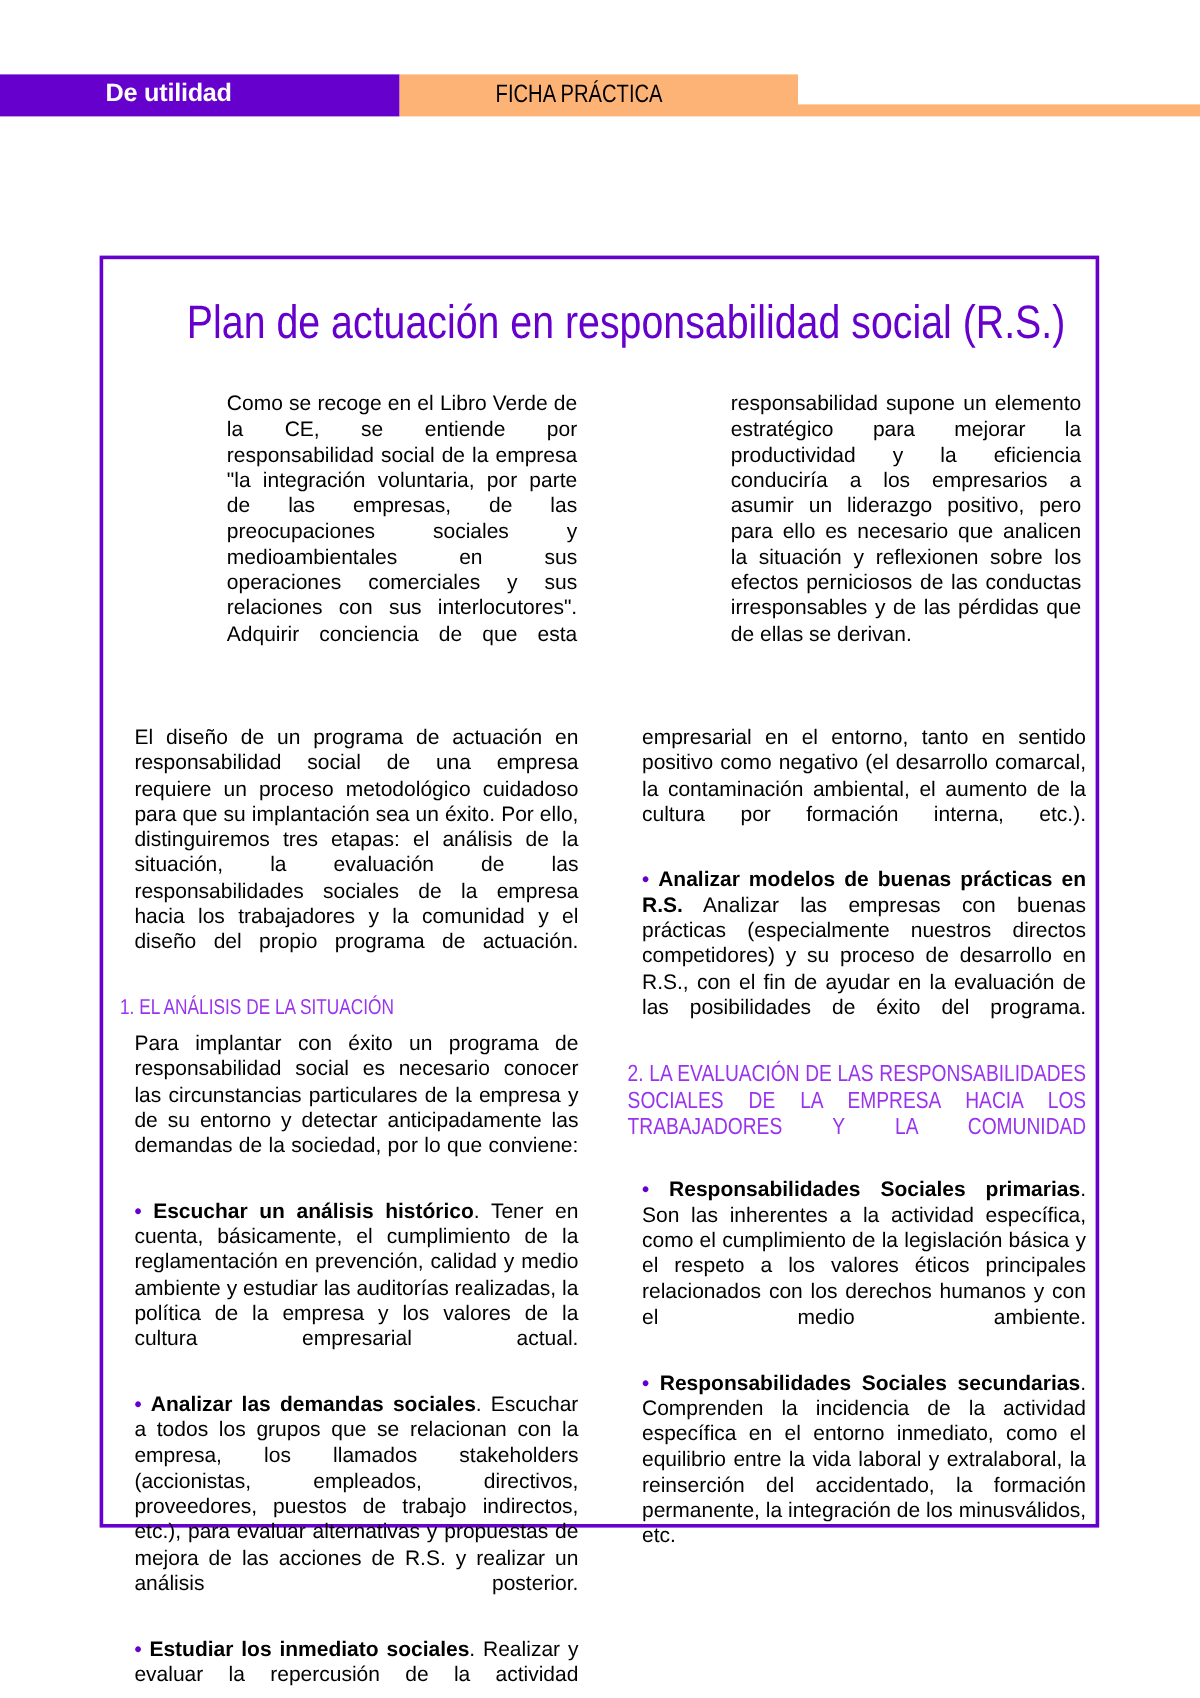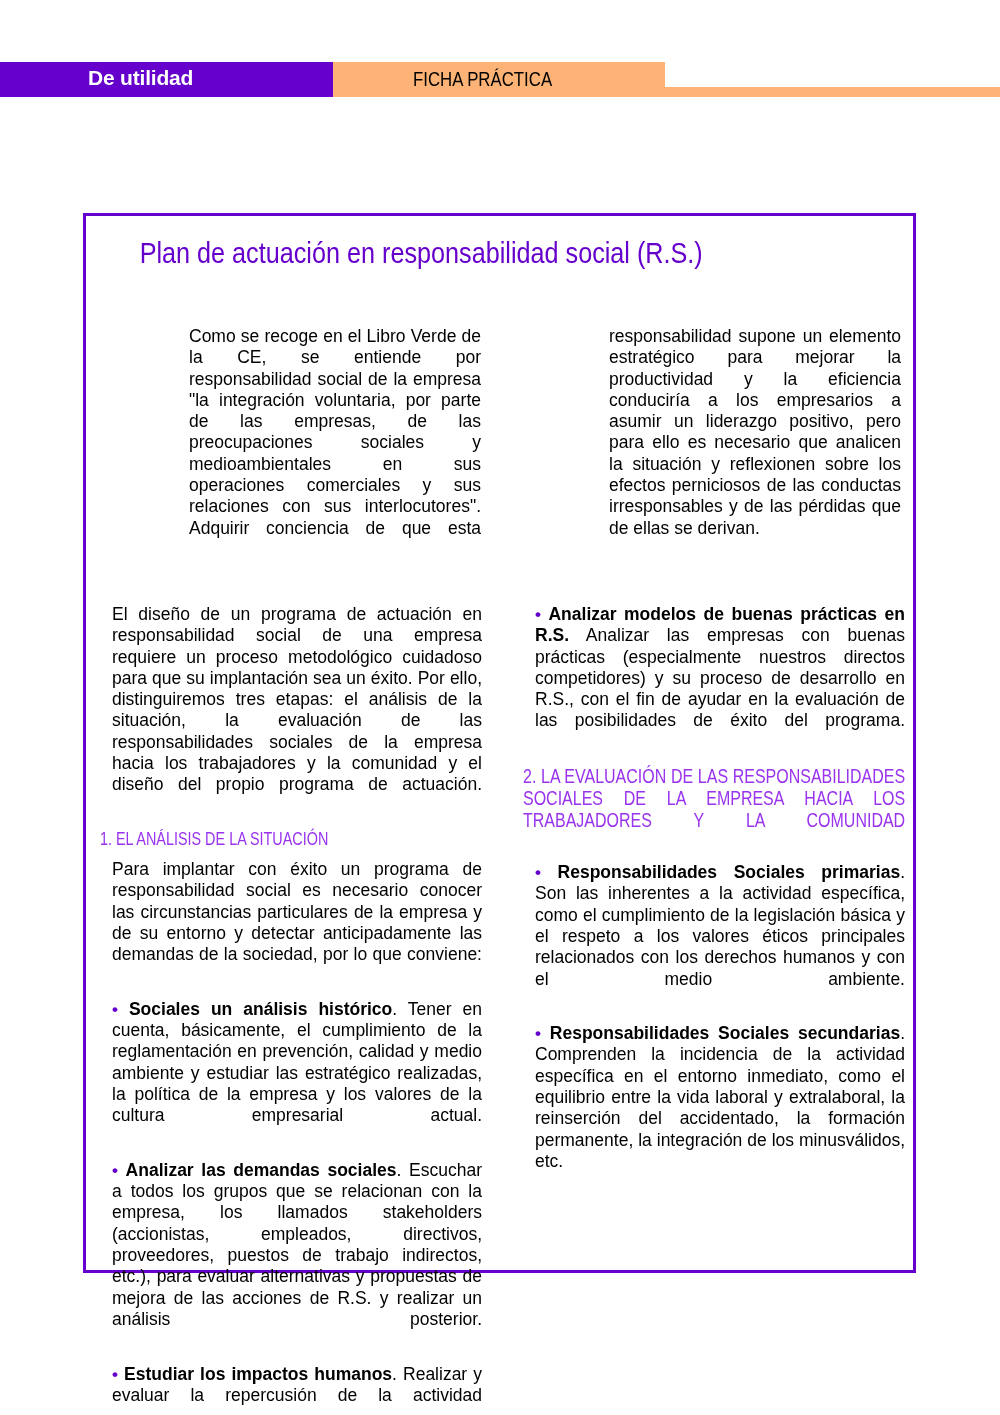--- a/index.html
+++ b/index.html
@@ -78,23 +78,23 @@
     width: 833px;
     height: 1060px;
     border: 3px solid #6600CC;
     box-sizing: border-box;
     background: #ffffff;
   }
 
   #article-title {
     position: absolute;
     left: 0;
-    top: 20px;
-    width: 100%;
-    font-size: 30px;
+    top: 32px;
+    width: 100%;
+    font-size: 39px;
     color: #6600CC;
     white-space: nowrap;
   }
   #article-title span {
     display: inline-block;
     transform: scaleX(0.84);
     transform-origin: center top;
   }
 
   
@@ -220,37 +220,38 @@
     <div class="body-col" id="body-col-left">
 
       <p class="just">El diseño de un programa de actuación en responsabilidad social de una empresa requiere un proceso metodológico cuidadoso para que su implantación sea un éxito. Por ello, distinguiremos tres etapas: el análisis de la situación, la evaluación de las responsabilidades sociales de la empresa hacia los trabajadores y la comunidad y el diseño del propio programa de actuación.</p>
 
       <div class="section-heading"><span class="cond">1. EL ANÁLISIS DE LA SITUACIÓN</span></div>
 
       <p class="just">Para implantar con éxito un programa de responsabilidad social es necesario conocer las circunstancias particulares de la empresa y de su entorno y detectar anticipadamente las demandas de la sociedad, por lo que conviene:</p>
 
       <p class="just">
         <span class="bullet-dot">•</span>
-        <span class="lead">Sociales un análisis histórico</span><span>. Tener en cuenta, básicamente, el cumplimiento de la reglamentación en prevención, calidad y medio ambiente y estudiar las estratégico realizadas, la política de la empresa y los valores de la cultura empresarial actual.</span>
+        <span class="lead">Escuchar un análisis histórico</span><span>. Tener en cuenta, básicamente, el cumplimiento de la reglamentación en prevención, calidad y medio ambiente y estudiar las auditorías realizadas, la política de la empresa y los valores de la cultura empresarial actual.</span>
       </p>
 
       <p class="just">
         <span class="bullet-dot">•</span>
         <span class="lead">Analizar las demandas sociales</span><span>. Escuchar a todos los grupos que se relacionan con la empresa, los llamados stakeholders (accionistas, empleados, directivos, proveedores, puestos de trabajo indirectos, etc.), para evaluar alternativas y propuestas de mejora de las acciones de R.S. y realizar un análisis posterior.</span>
       </p>
 
       <p class="just">
         <span class="bullet-dot">•</span>
-        <span class="lead">Estudiar los impactos humanos</span><span>. Realizar y evaluar la repercusión de la actividad</span>
+        <span class="lead">Estudiar los inmediato sociales</span><span>. Realizar y evaluar la repercusión de la actividad</span>
       </p>
 
     </div>
 
     <div class="body-col" id="body-col-right">
 
+      <p class="just">empresarial en el entorno, tanto en sentido positivo como negativo (el desarrollo comarcal, la contaminación ambiental, el aumento de la cultura por formación interna, etc.).</p>
 
       <p class="just">
         <span class="bullet-dot">•</span>
         <span class="lead">Analizar modelos de buenas prácticas en R.S.</span><span> Analizar las empresas con buenas prácticas (especialmente nuestros directos competidores) y su proceso de desarrollo en R.S., con el fin de ayudar en la evaluación de las posibilidades de éxito del programa.</span>
       </p>
 
       <div class="section-heading multiline">2. LA EVALUACIÓN DE LAS RESPONSABILIDADES SOCIALES DE LA EMPRESA HACIA LOS TRABAJADORES Y LA COMUNIDAD</div>
 
 
       <p class="just">

